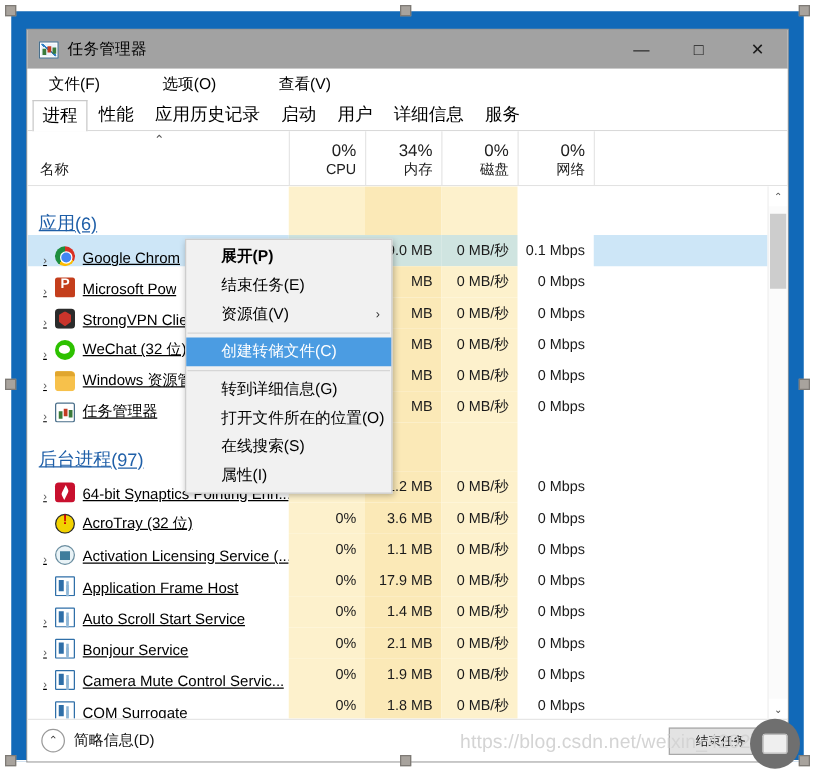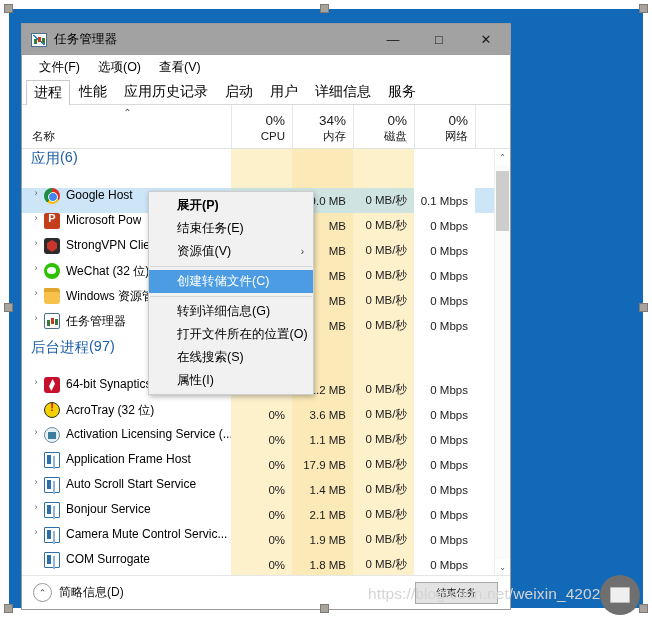--- a/index.html
+++ b/index.html
@@ -34,21 +34,21 @@
   .h-ml { left: 4px;  top: 303px; }
   .h-mr { left: 639px;top: 303px; }
   .h-bl { left: 4px;  top: 604px; }
   .h-bm { left: 320px;top: 604px; }
   .h-br { left: 639px;top: 604px; }
 
   
   .tm-window {
     position: absolute;
     left: 22px; top: 24px;
-    width: 488px; height: 585px;
+    width: 608px; height: 585px;
     background: #ffffff;
     box-shadow: 0 0 0 1px #9a9a9a;
     z-index: 20;
     display: flex;
     flex-direction: column;
   }
 
   .titlebar {
     height: 31px;
     background: #a2a2a2;
@@ -88,20 +88,21 @@
   }
   .wbtn.close { width: 48px; }
 
   .menubar {
     height: 25px;
     background: #ffffff;
     display: flex;
     align-items: center;
     padding-left: 8px;
     flex: none;
+    gap: 32px;
   }
   .menu-item {
     font-size: 12.5px; color:#000;
     padding: 2px 9px;
   }
 
   .tabstrip {
     height: 25px;
     background:#fff;
     display:flex;
@@ -175,26 +176,27 @@
   .grp-row, .proc-row {
     display:flex;
     align-items: stretch;
     height: 25px;
   }
   .grp-row { height: 39px; }
 
   .cell-name {
     width: 209px;
     display:flex;
-    align-items:flex-start;
+    align-items:flex-end;
     font-size: 12px;
     color:#000;
     overflow:hidden;
     white-space: nowrap;
     flex: none;
+    text-decoration: underline;
   }
   .cell-num {
     width: 61px;
     display:flex;
     align-items:center;
     justify-content: flex-end;
     padding-right: 7px;
     font-size: 11.5px;
     color:#1a1a1a;
     flex: none;
@@ -431,21 +433,21 @@
             <div class="cell-num heat-a"></div>
             <div class="cell-num heat-b"></div>
             <div class="cell-num heat-a"></div>
             <div class="cell-num "></div>
             <div class="cell-rest"></div>
           </div>
           <div class="proc-row row-sel">
             <div class="cell-name">
               <div class="chev">›</div>
               <div class="picon ic-chrome"></div>
-              <div class="pname">Google Host</div>
+              <div class="pname">Google Chrom</div>
             </div>
             <div class="cell-num heat-a">0%</div>
             <div class="cell-num heat-b">349.0 MB</div>
             <div class="cell-num heat-a">0 MB/秒</div>
             <div class="cell-num ">0.1 Mbps</div>
             <div class="cell-rest"></div>
           </div>
           <div class="proc-row">
             <div class="cell-name">
               <div class="chev">›</div>

